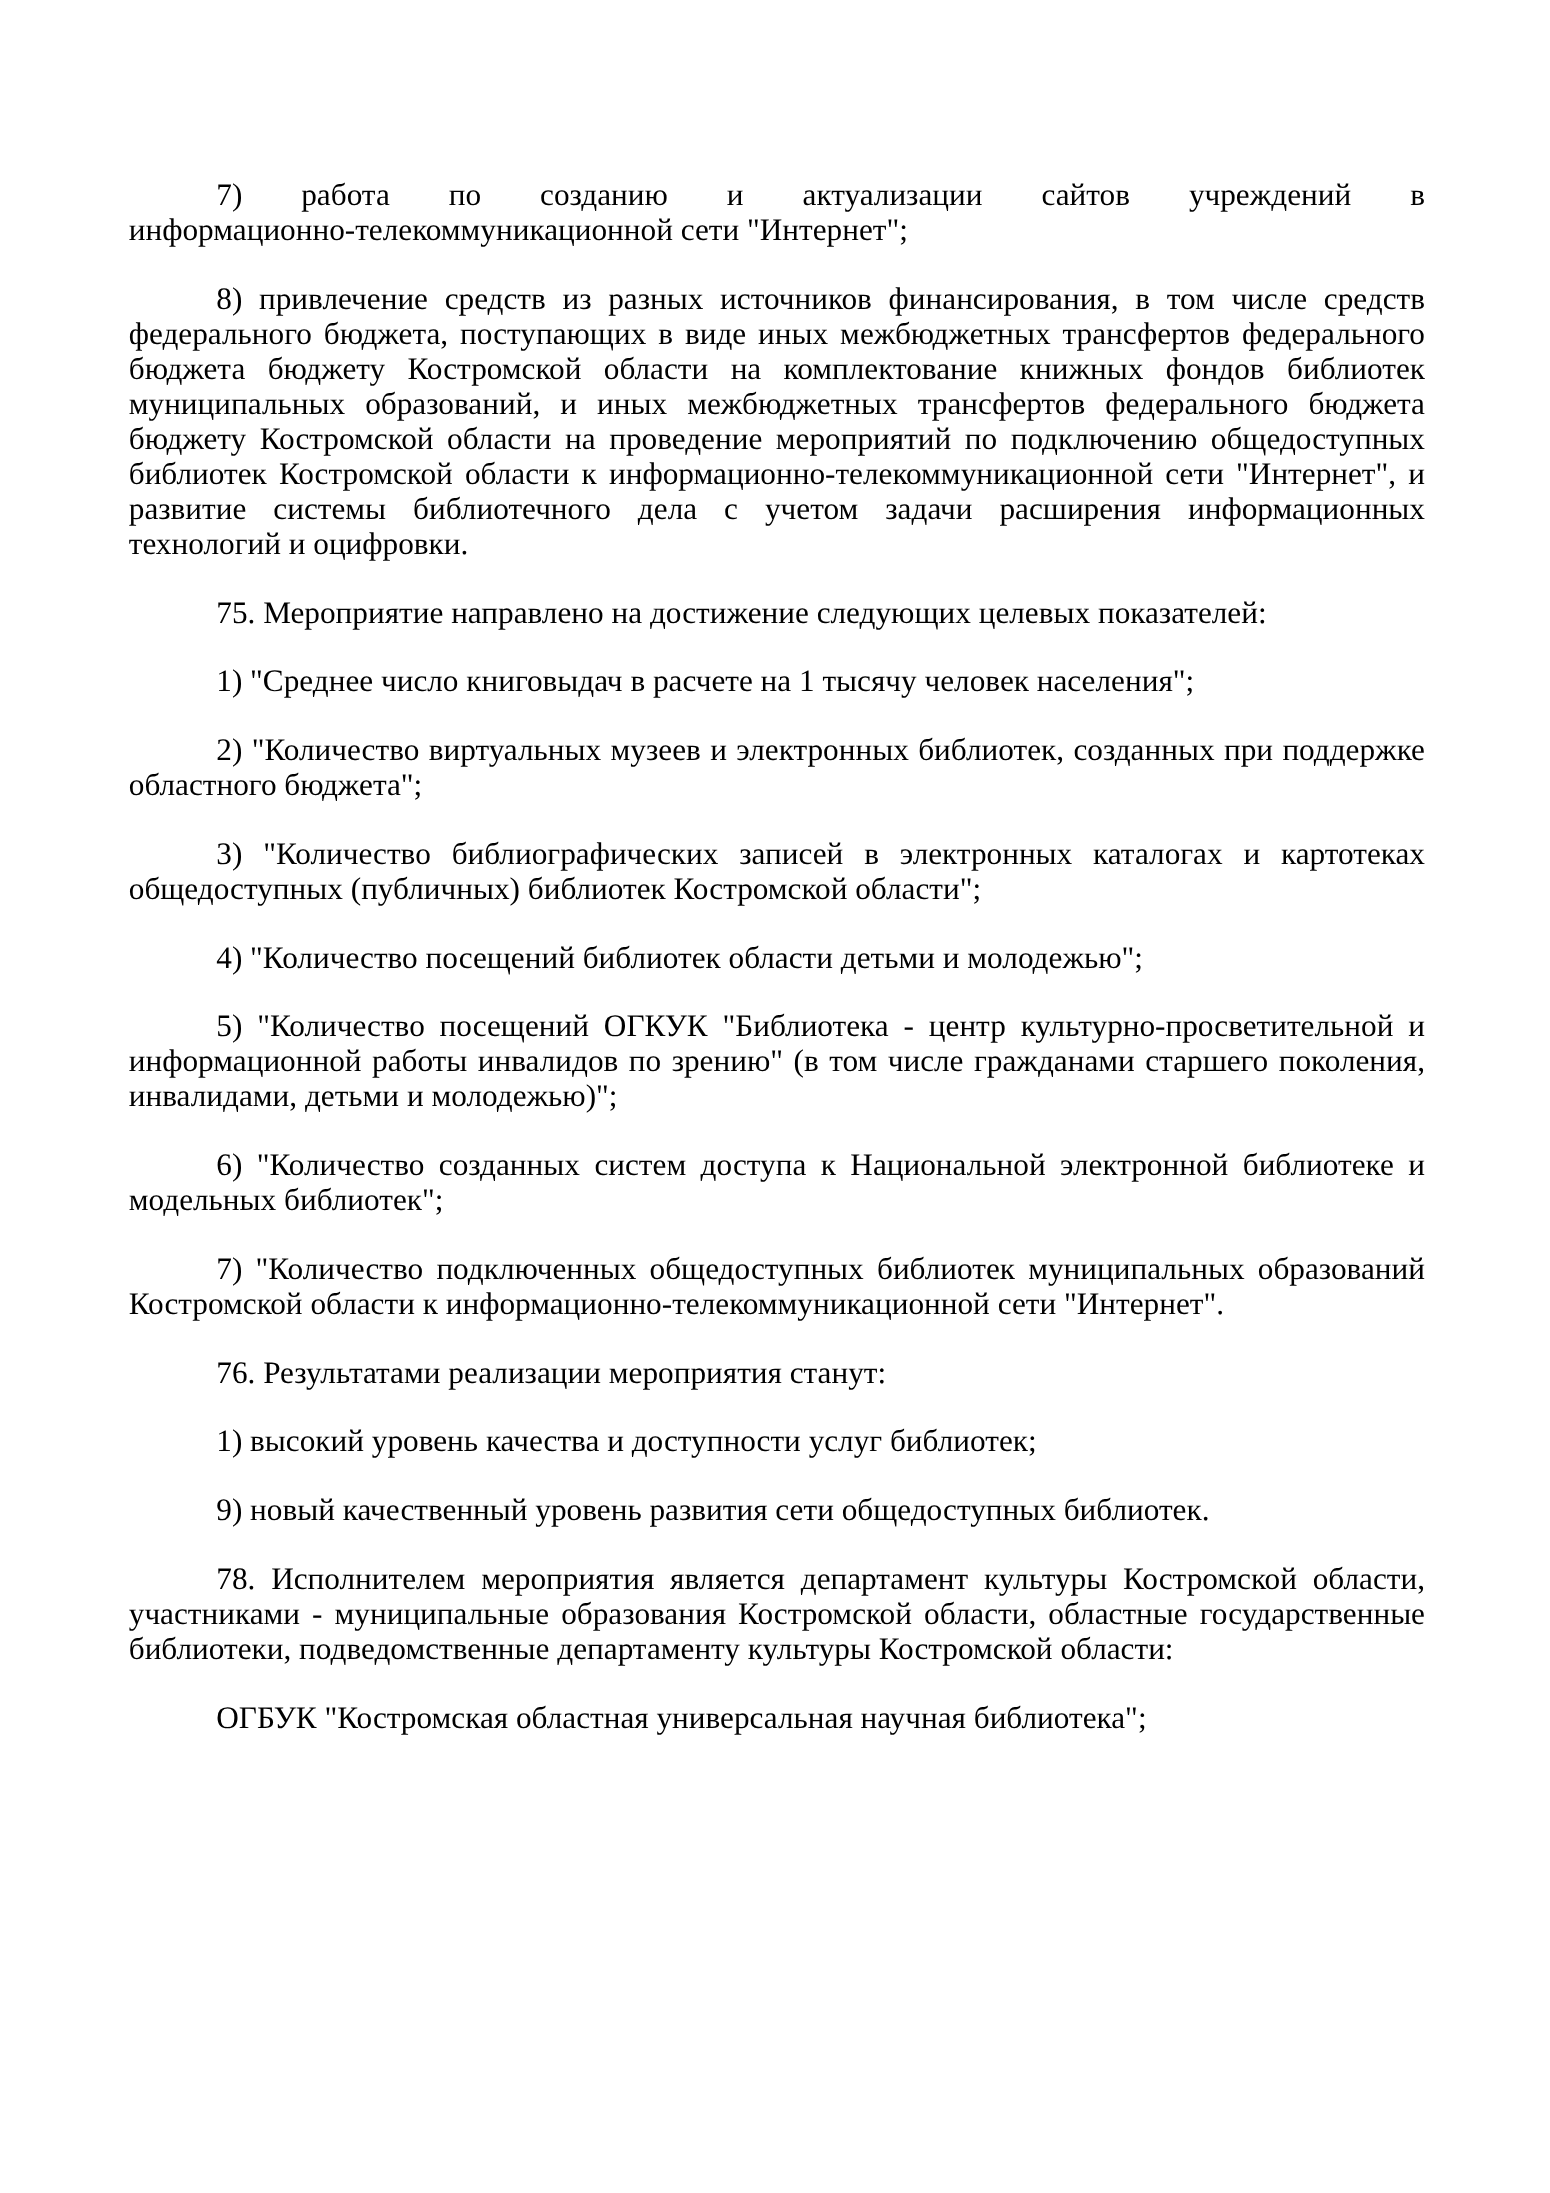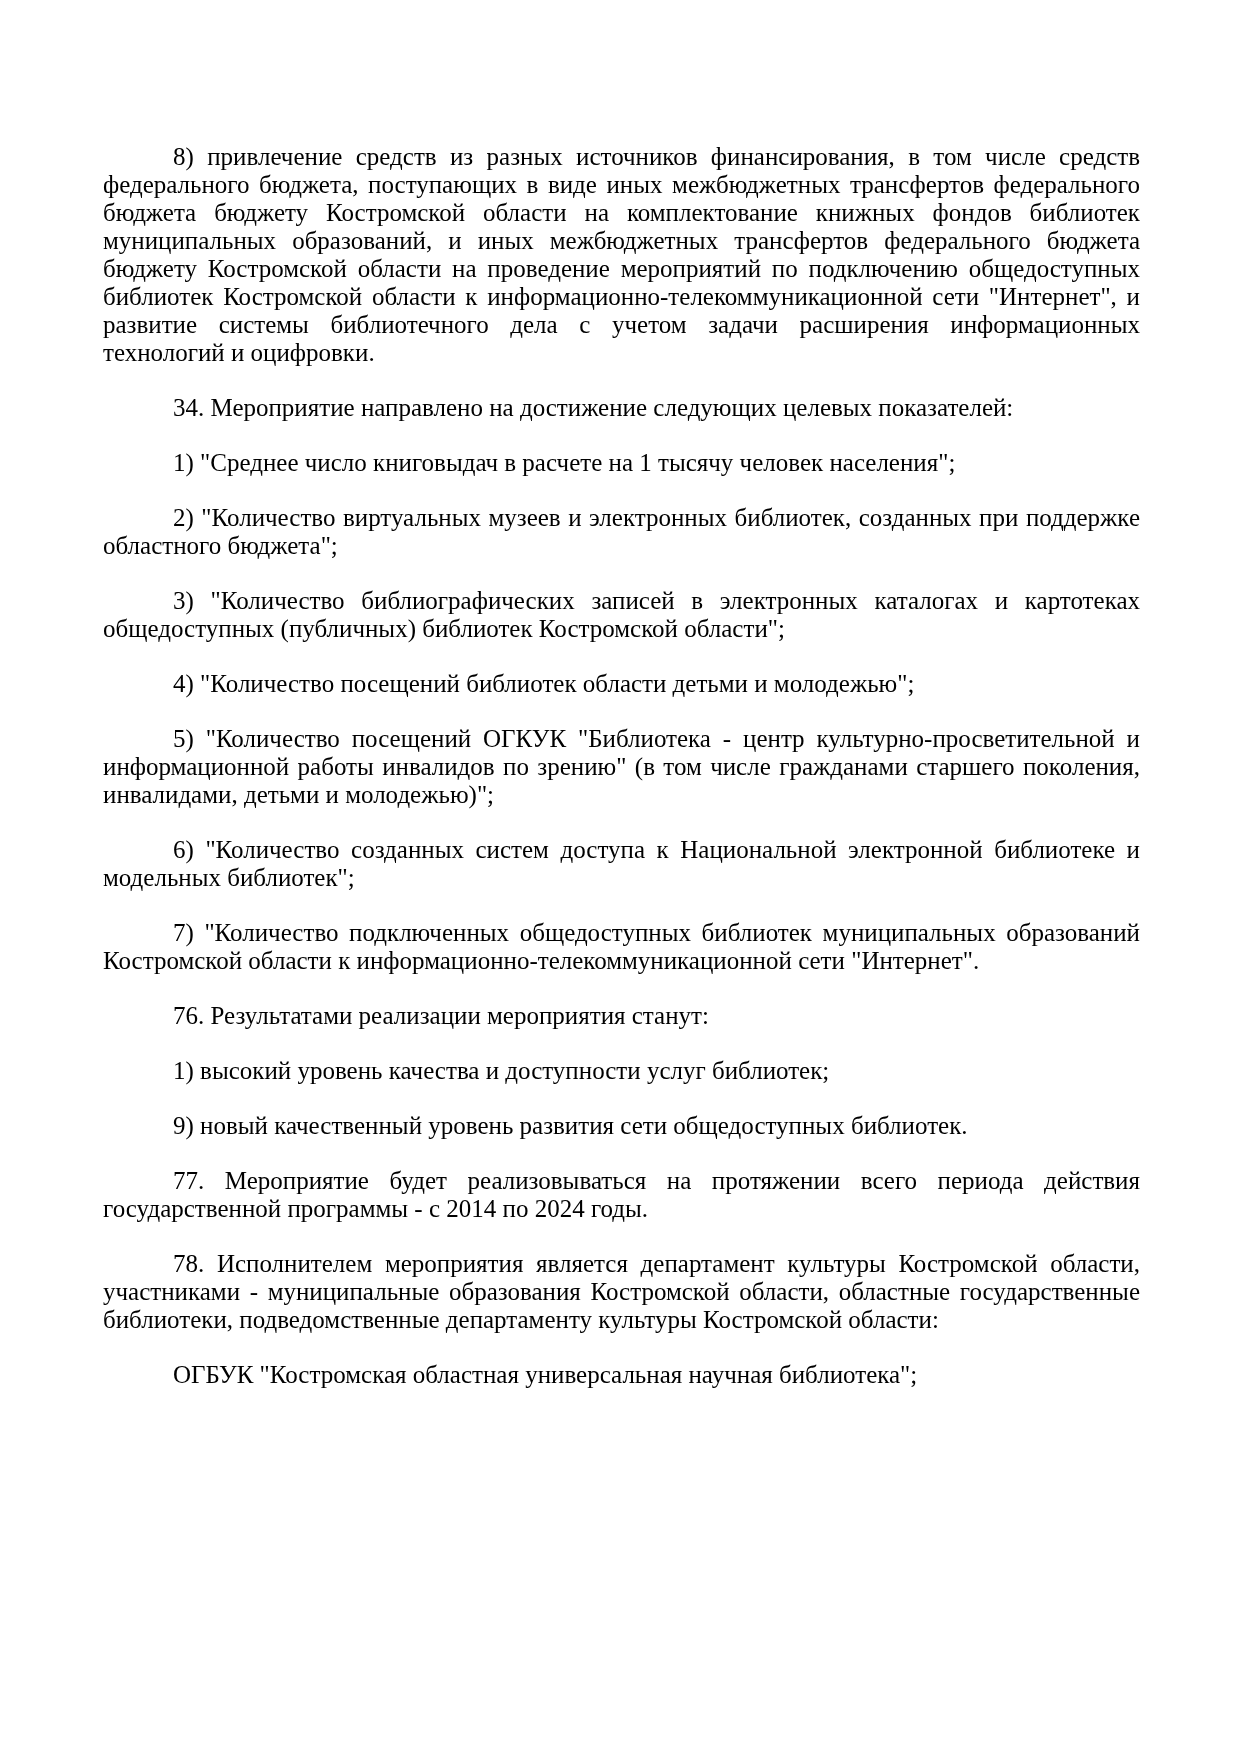--- a/index.html
+++ b/index.html
@@ -28,28 +28,28 @@
     color: #000000;
     word-spacing: normal;
   }
   
   .nb { white-space: nowrap; }
 </style>
 </head>
 <body>
 
 <main class="page">
+  <p class="para">7) работа по созданию и актуализации сайтов учреждений в <span class="nb">информационно-телекоммуникационной</span> сети "Интернет";</p>
   <p class="para">8) привлечение средств из разных источников финансирования, в том числе средств федерального бюджета, поступающих в виде иных межбюджетных трансфертов федерального бюджета бюджету Костромской области на комплектование книжных фондов библиотек муниципальных образований, и иных межбюджетных трансфертов федерального бюджета бюджету Костромской области на проведение мероприятий по подключению общедоступных библиотек Костромской области к <span class="nb">информационно-телекоммуникационной</span> сети "Интернет", и развитие системы библиотечного дела с учетом задачи расширения информационных технологий и оцифровки.</p>
-  <p class="para">34. Мероприятие направлено на достижение следующих целевых показателей:</p>
+  <p class="para">75. Мероприятие направлено на достижение следующих целевых показателей:</p>
   <p class="para">1) "Среднее число книговыдач в расчете на 1 тысячу человек населения";</p>
   <p class="para">2) "Количество виртуальных музеев и электронных библиотек, созданных при поддержке областного бюджета";</p>
   <p class="para">3) "Количество библиографических записей в электронных каталогах и картотеках общедоступных (публичных) библиотек Костромской области";</p>
   <p class="para">4) "Количество посещений библиотек области детьми и молодежью";</p>
   <p class="para">5) "Количество посещений ОГКУК "Библиотека - центр <span class="nb">культурно-просветительной</span> и информационной работы инвалидов по зрению" (в том числе гражданами старшего поколения, инвалидами, детьми и молодежью)";</p>
   <p class="para">6) "Количество созданных систем доступа к Национальной электронной библиотеке и модельных библиотек";</p>
   <p class="para">7) "Количество подключенных общедоступных библиотек муниципальных образований Костромской области к <span class="nb">информационно-телекоммуникационной</span> сети "Интернет".</p>
   <p class="para">76. Результатами реализации мероприятия станут:</p>
   <p class="para">1) высокий уровень качества и доступности услуг библиотек;</p>
   <p class="para">9) новый качественный уровень развития сети общедоступных библиотек.</p>
-  <p class="para">77. Мероприятие будет реализовываться на протяжении всего периода действия государственной программы - с 2014 по 2024 годы.</p>
   <p class="para">78. Исполнителем мероприятия является департамент культуры Костромской области, участниками - муниципальные образования Костромской области, областные государственные библиотеки, подведомственные департаменту культуры Костромской области:</p>
   <p class="para">ОГБУК "Костромская областная универсальная научная библиотека";</p>
 </main>
 
 </body></html>

